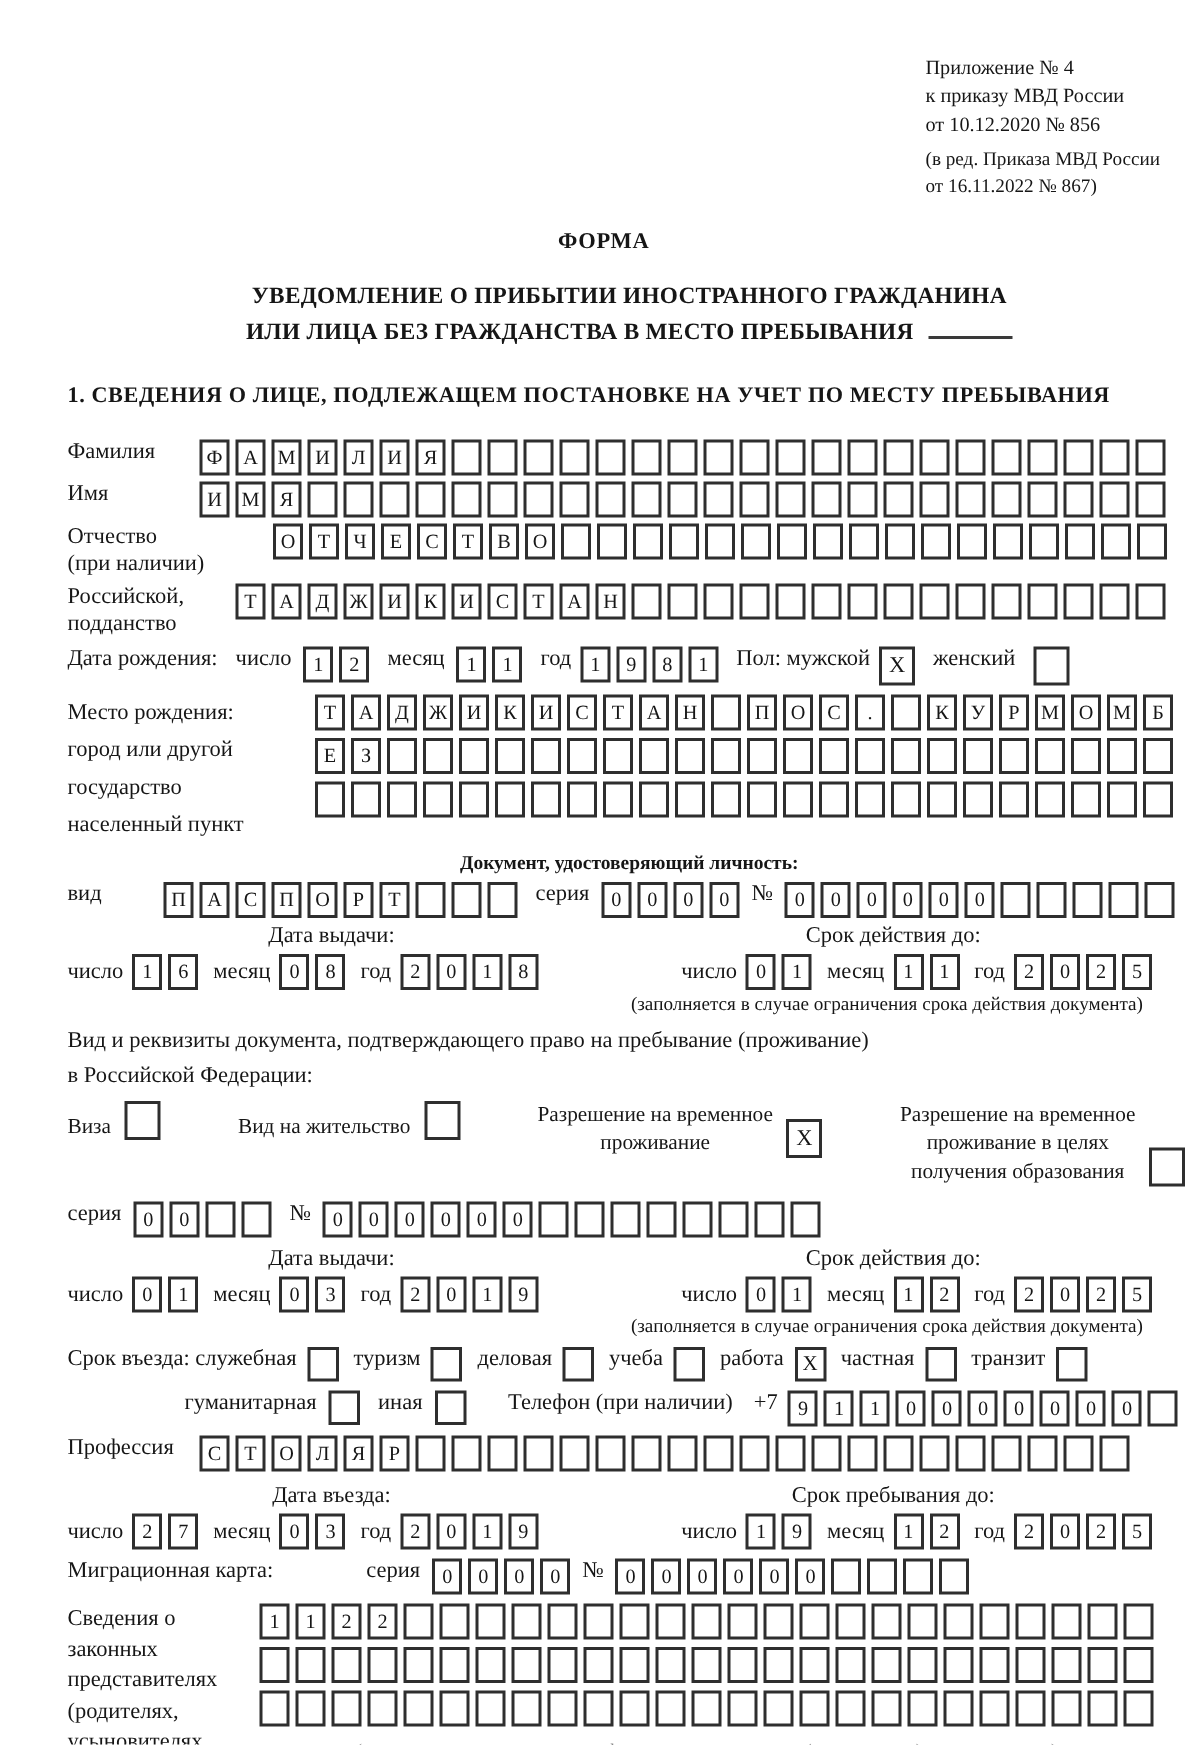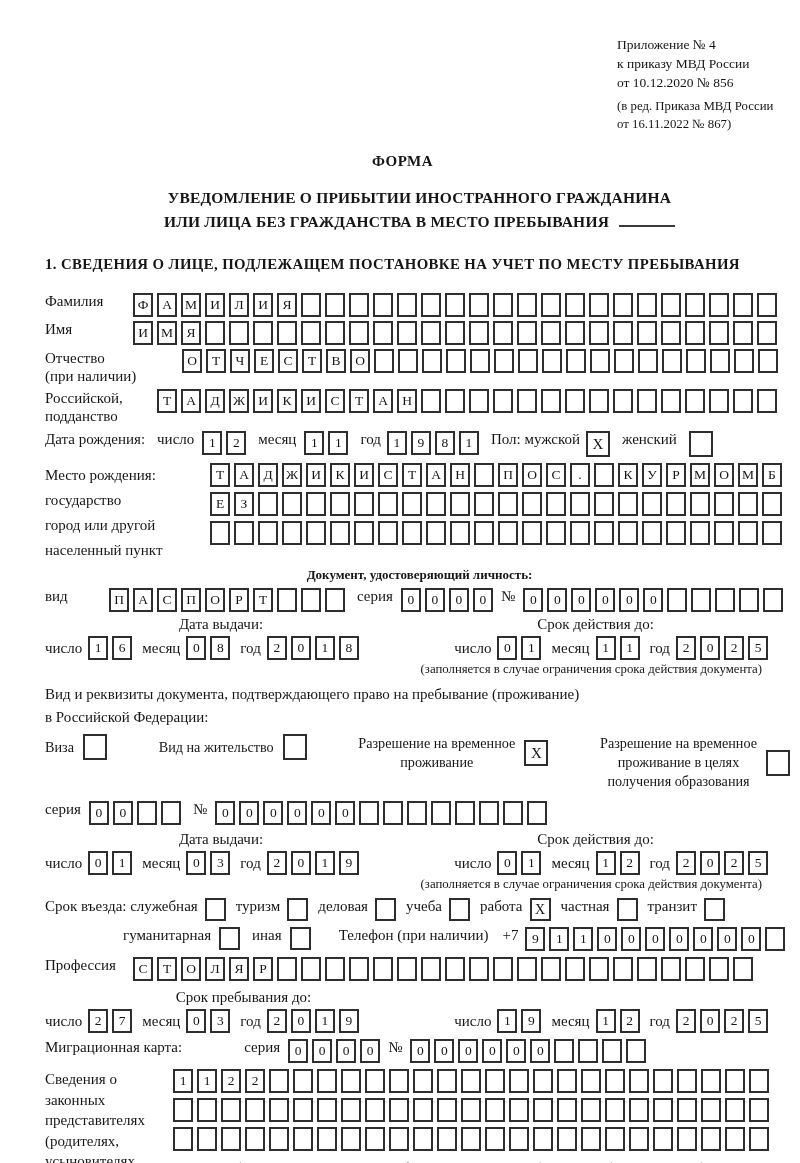--- a/index.html
+++ b/index.html
@@ -51,21 +51,21 @@
   .date-group { display:flex; align-items:center; }
   .date-group.right { margin-left:auto; margin-right:26px; }
   .date-group .lbl { margin-right:6px; margin-left:10px; }
   .date-group .lbl:first-child { margin-left:0; }
 
   .note { font-size:12.8px; text-align:right; margin:1px 32px 6px 0; }
 
   .para { margin:2px 0 5px 0; line-height:23px; }
 
   .cb-row { display:flex; justify-content:space-between; align-items:flex-start; margin:3px 4px 10px 0; font-size:14.2px; }
-  .cb-group { display:flex; align-items:center; gap:9px; }
+  .cb-group { display:flex; align-items:flex-end; gap:9px; }
   .cb-label-multi { text-align:center; line-height:19px; }
 
   .gap12 { margin-left:12px; } .gap8 { margin-left:8px; } .gap6 { margin-left:6px; }
   .purpose-row .checkbox { margin-left:7px; margin-right:10px; }
   .humanitarian-row { padding-left:78px; }
   .humanitarian-row .checkbox { margin-left:8px; margin-right:12px; }
   .phone-label { margin-left:16px; margin-right:14px; }
   .phone-prefix { margin-right:7px; }
   .migration-row .series-label { margin-left:62px; }
 
@@ -253,22 +253,22 @@
         </div>
       <span class="lbl gap12">Пол: мужской</span>
       <div class="checkbox gap6">X</div>
       <span class="lbl gap12">женский</span>
       <div class="checkbox gap12"></div>
     </div>
 
     <div class="row">
       <div class="lbl-col">
         <div>Место рождения:</div>
+        <div>город или другой</div>
         <div>государство</div>
-        <div>город или другой</div>
         <div>населенный пункт</div>
       </div>
       <div class="cells-col">
         <div class="cells">
             <div class="cell">Т</div>
             <div class="cell">А</div>
             <div class="cell">Д</div>
             <div class="cell">Ж</div>
             <div class="cell">И</div>
             <div class="cell">К</div>
@@ -600,20 +600,21 @@
           <div class="cell"></div>
           <div class="cell"></div>
           <div class="cell"></div>
           <div class="cell"></div>
           <div class="cell"></div>
           <div class="cell"></div>
         </div>
     </div>
 
     <div class="date-headers">
+      <div class="dh-left">Дата въезда:</div>
       <div class="dh-right">Срок пребывания до:</div>
     </div>
     <div class="date-row mb6">
       <div class="date-group">
         <span class="lbl">число</span>
         <div class="cells">
             <div class="cell">2</div>
             <div class="cell">7</div>
           </div>
         <span class="lbl">месяц</span>

